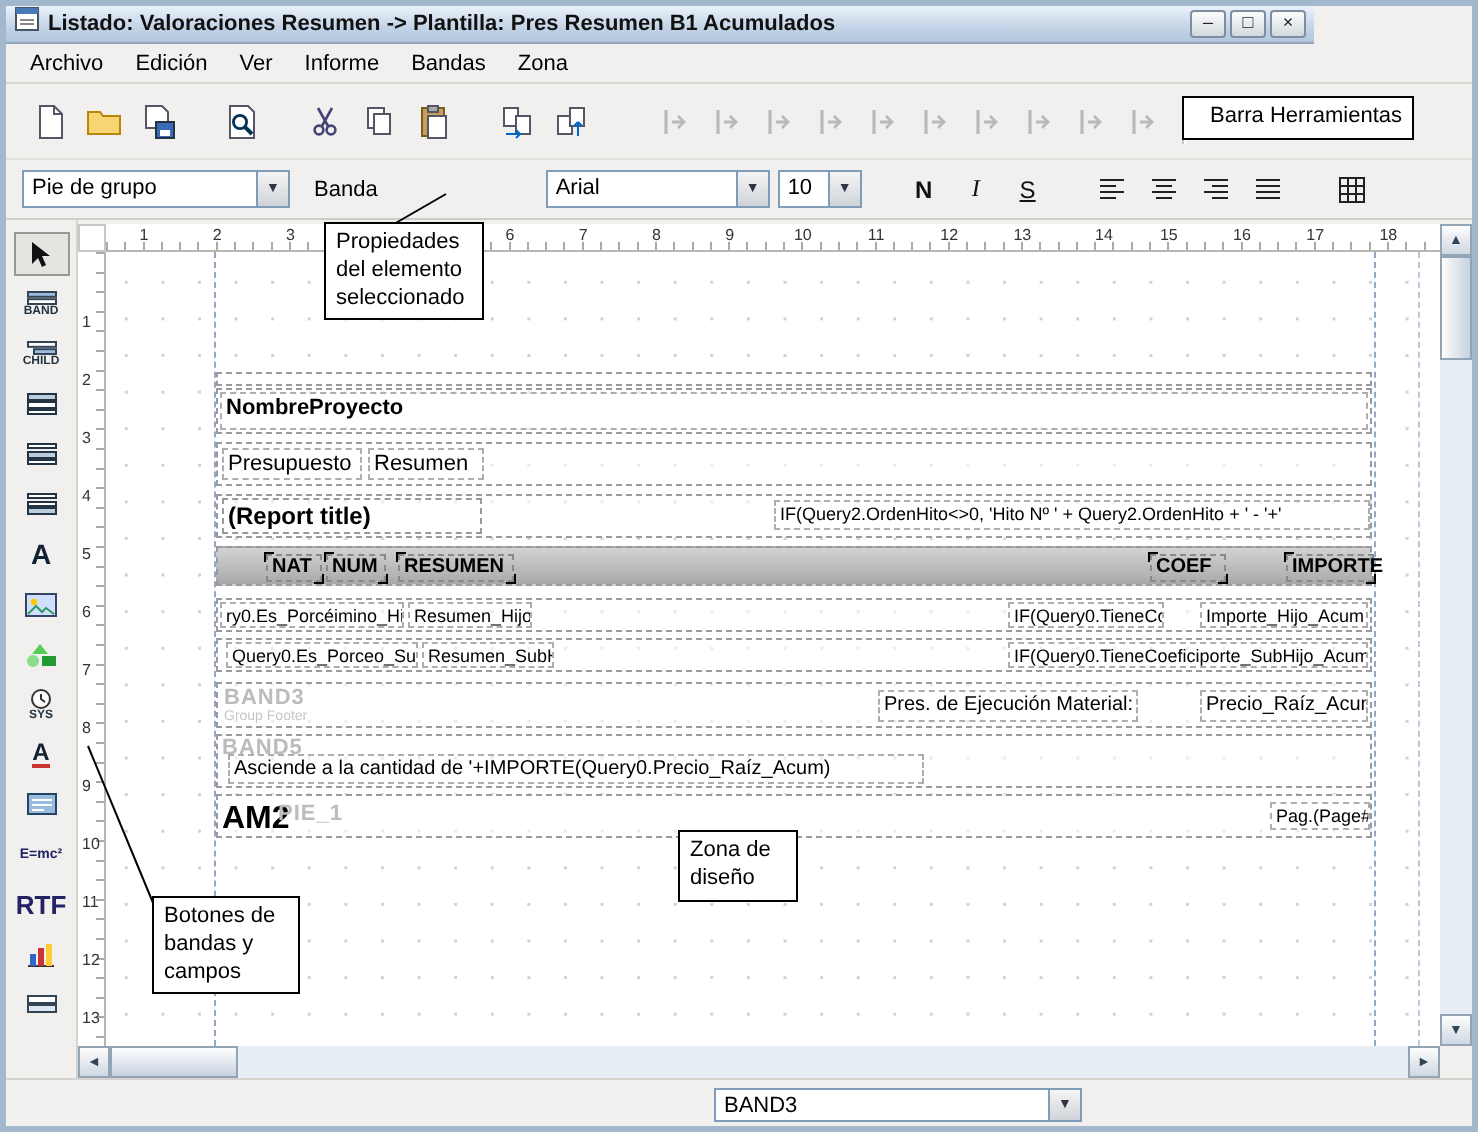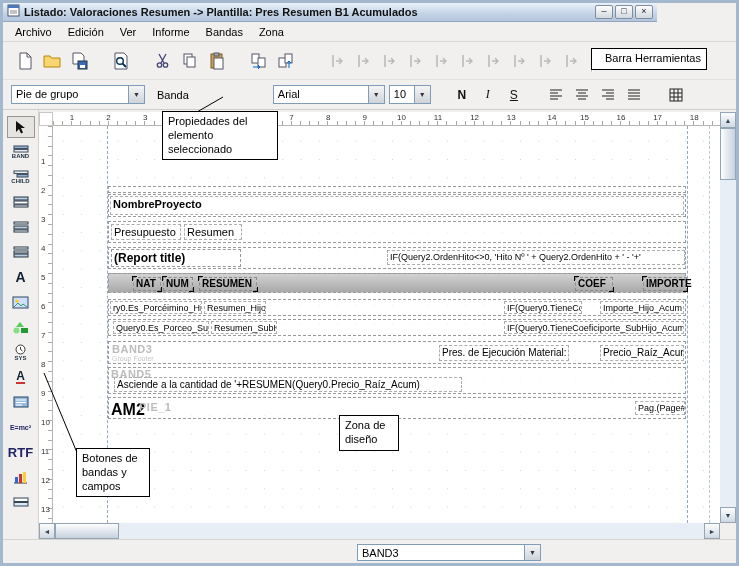--- a/index.html
+++ b/index.html
@@ -489,21 +489,21 @@
 
     <div class="band" style="top:215px;height:23px">
       <span class="bandname" style="left:3px;top:1px">BAND3</span>
       <span class="bandkind" style="left:3px;top:13px">Group Footer</span>
       <div class="fld sel" style="left:330px;top:3px;width:130px;height:16px;font-size:10px">Pres. de Ejecución Material:</div>
       <div class="fld sel" style="left:491px;top:3px;width:84px;height:16px;font-size:10px">Precio_Raíz_Acum</div>
     </div>
 
     <div class="band" style="top:241px;height:27px">
       <span class="bandname" style="left:2px;top:0">BAND5</span>
-      <div class="fld" style="left:5px;top:9px;width:348px;height:15px;font-size:10px">Asciende a la cantidad de '+RESUMEN(Query0.Precio_Raíz_Acum)</div>
+      <div class="fld" style="left:5px;top:9px;width:348px;height:15px;font-size:10px">Asciende a la cantidad de '+IMPORTE(Query0.Precio_Raíz_Acum)</div>
     </div>
 
     <div class="band" style="top:271px;height:22px">
       <span style="position:absolute;left:2px;top:3px;font-weight:bold;font-size:16px;color:#000">AM2</span>
       <span class="bandname" style="left:30px;top:3px">PIE_1</span>
       <div class="fld sel" style="left:526px;top:3px;width:50px;height:14px;font-size:9px">Pag.(Page#)</div>
     </div>
   </div>
 
   <div class="vscroll">
@@ -524,16 +524,16 @@
       <span class="cbtn">▼</span>
     </span>
   </div>
 
   <svg class="overlay" width="739" height="566">
     <line x1="197" y1="112" x2="223" y2="97" stroke="#000" stroke-width="1"></line>
     <line x1="78" y1="455" x2="44" y2="373" stroke="#000" stroke-width="1"></line>
   </svg>
 
   <div class="callout" style="left:591px;top:48px;width:116px;text-align:right">Barra Herramientas</div>
-  <div class="callout" style="left:162px;top:111px;width:116px">Propiedades del elemento seleccionado</div>
+  <div class="callout" style="left:162px;top:111px;width:80px">Propiedades del elemento seleccionado</div>
   <div class="callout" style="left:76px;top:448px;width:74px">Botones de bandas y campos</div>
   <div class="callout" style="left:339px;top:415px;width:60px">Zona de diseño</div>
 </div>
 
 </body></html>

